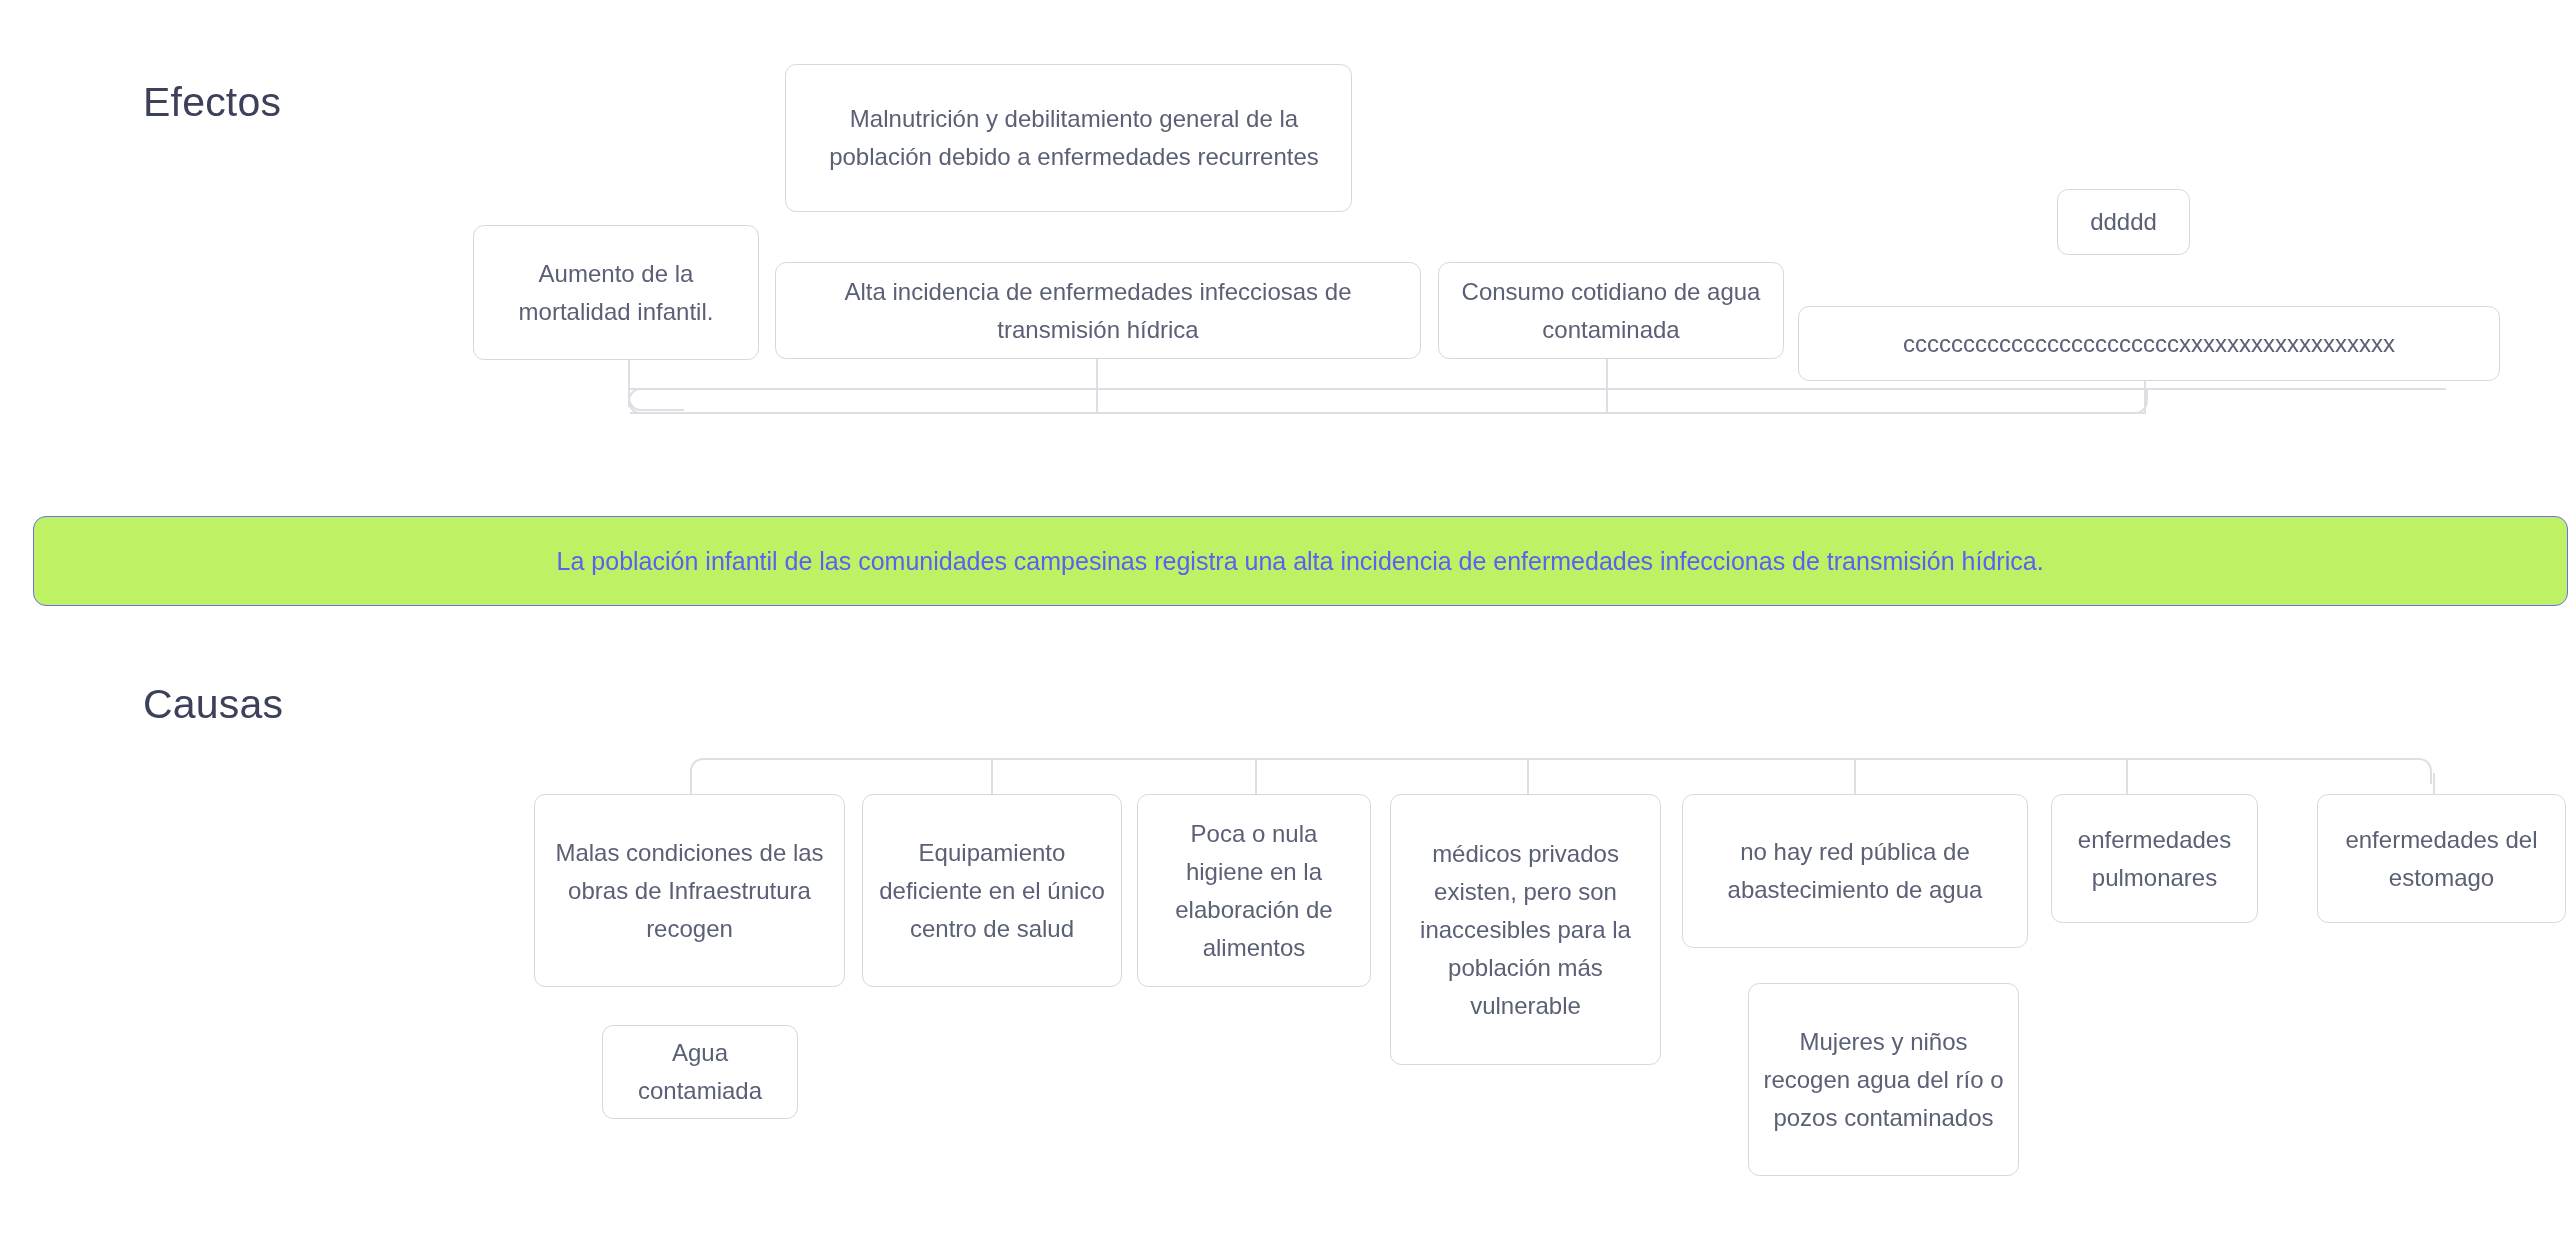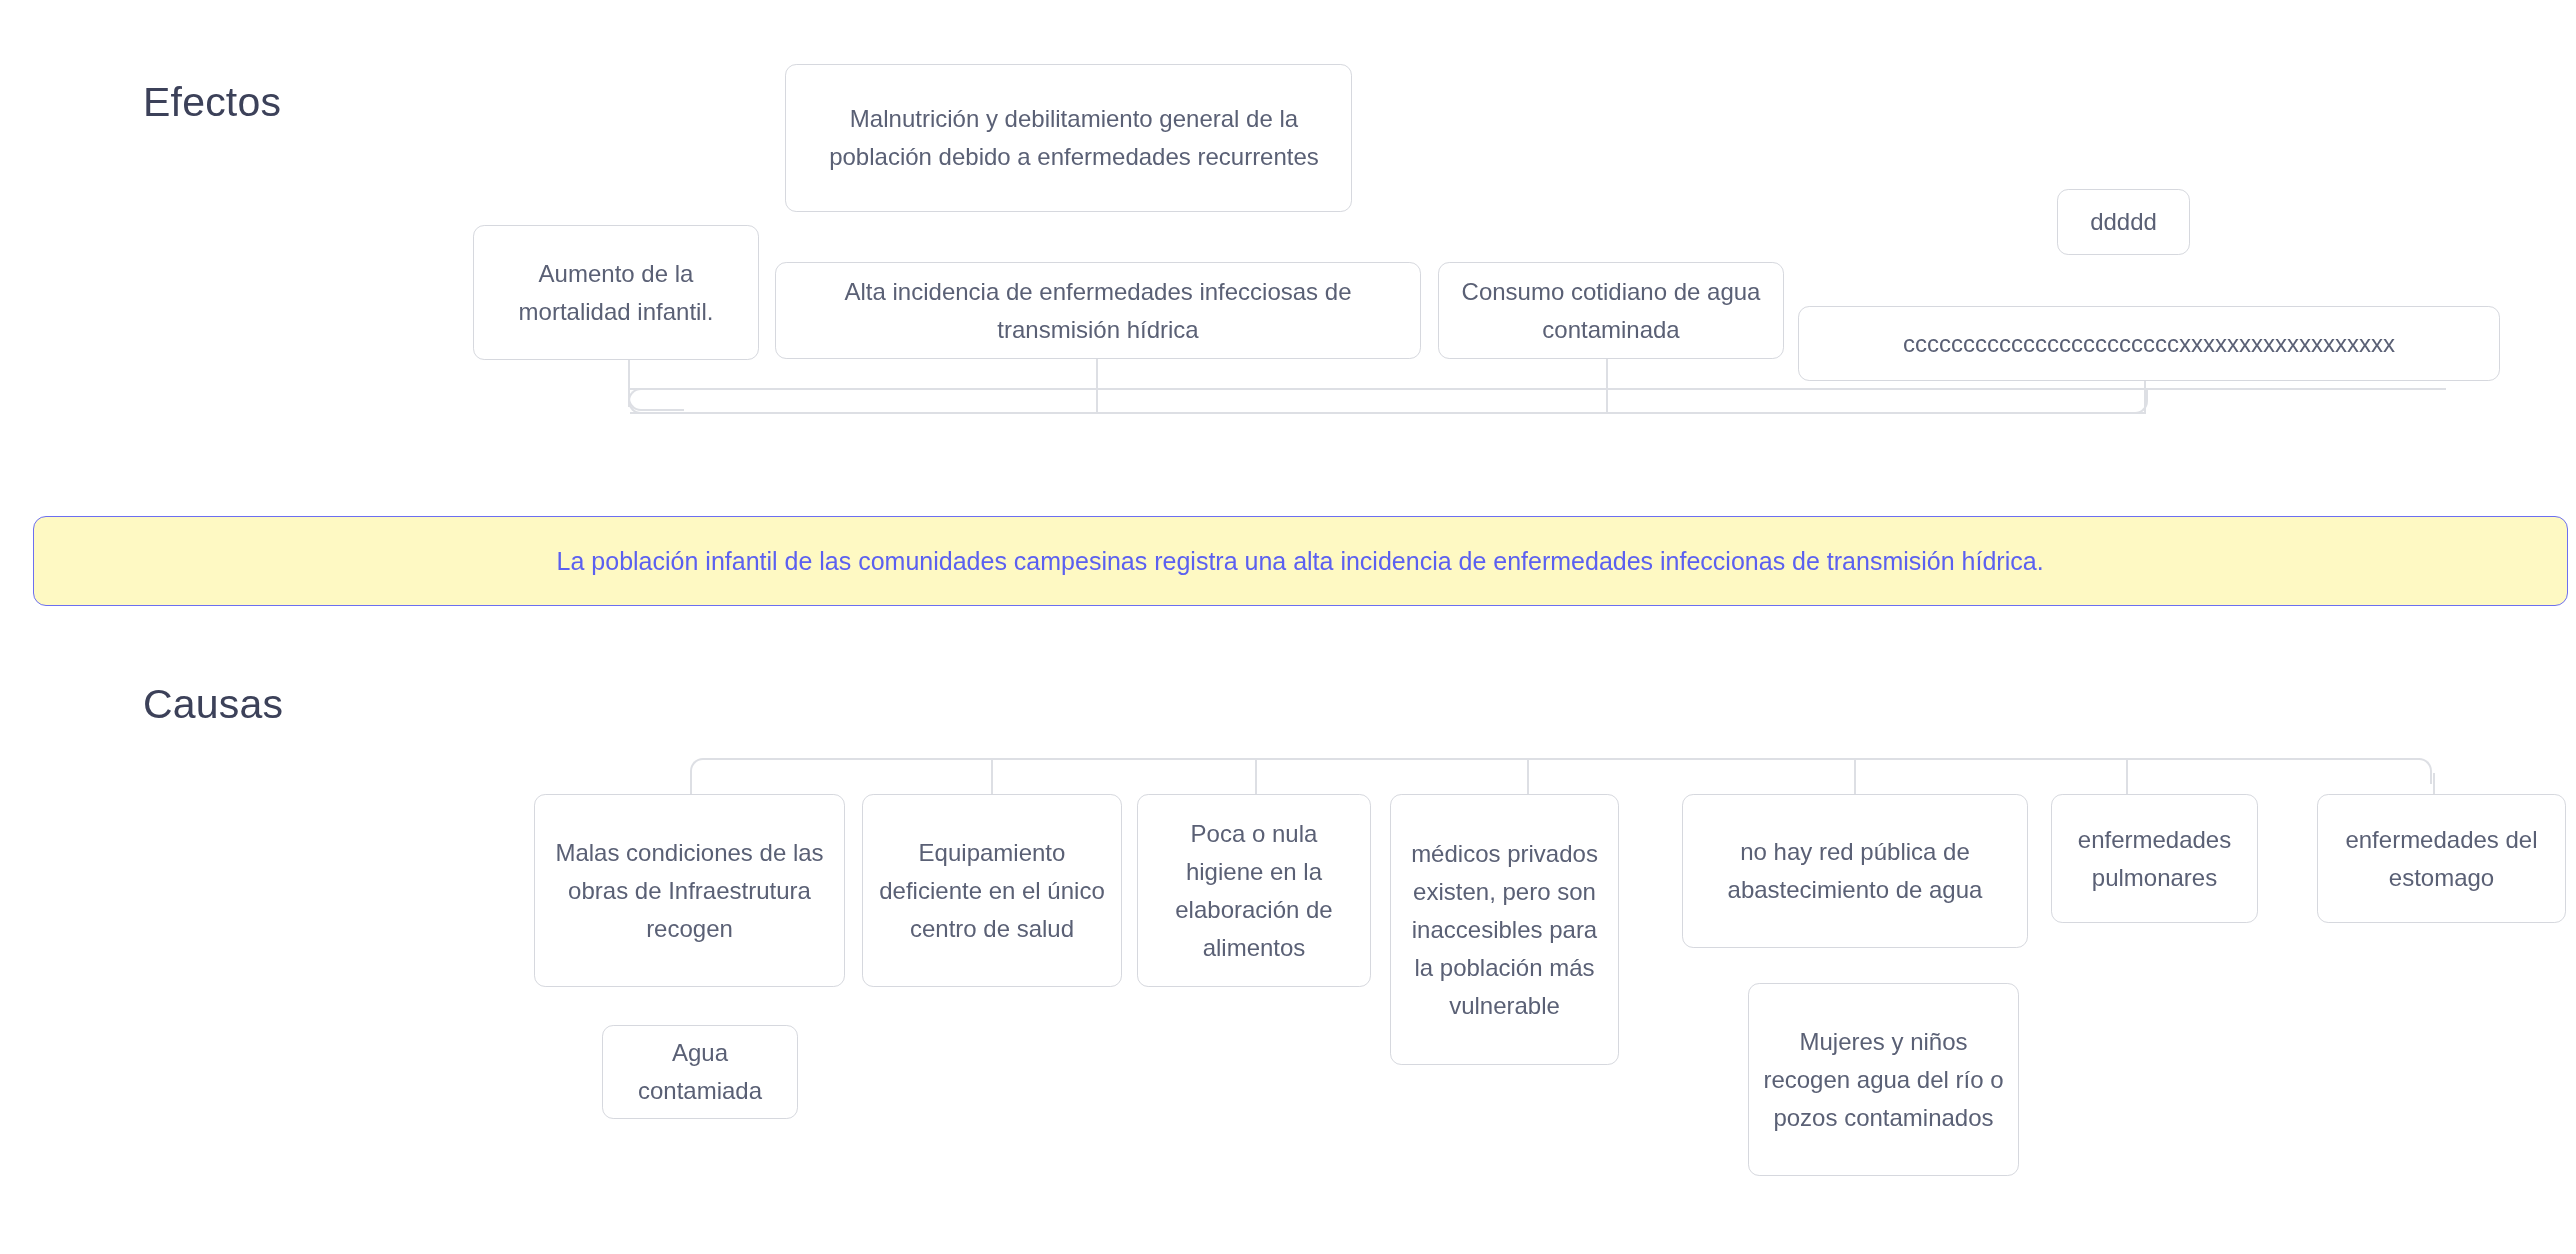--- a/index.html
+++ b/index.html
@@ -57,21 +57,21 @@
   .node span { display: block; width: 100%; }
 
   
   #problem-statement {
     position: absolute;
     left: 20.6px;
     top: 516px;
     width: 2535px;
     height: 90px;
     box-sizing: border-box;
-    background: #fef9c3;
+    background: #bef264;
     border: 1.9px solid #6c6ff0;
     border-radius: 13px;
     color: #5b60f0;
     font-size: 25px;
     line-height: 32px;
     display: flex;
     align-items: center;
     justify-content: center;
     text-align: center;
     z-index: 4;
@@ -177,21 +177,21 @@
   </div>
 
   <div class="node" id="node-equipamiento" style="left:850px; top:794px; width:260px; height:193px;">
     <span>Equipamiento deficiente en el único centro de salud</span>
   </div>
 
   <div class="node" id="node-poca-higiene" style="left:1125px; top:794px; width:234px; height:193px;">
     <span>Poca o nula higiene en la elaboración de alimentos</span>
   </div>
 
-  <div class="node" id="node-medicos" style="left:1378px; top:794px; width:229px; height:271px;">
+  <div class="node" id="node-medicos" style="left:1378px; top:794px; width:271px; height:271px;">
     <span>médicos privados existen, pero son inaccesibles para la población más vulnerable</span>
   </div>
 
   <div class="node" id="node-no-red" style="left:1670px; top:794px; width:346px; height:154px;">
     <span>no hay red pública de abastecimiento de agua</span>
   </div>
 
   <div class="node" id="node-pulmonares" style="left:2039px; top:794px; width:207px; height:129px;">
     <span>enfermedades pulmonares</span>
   </div>

